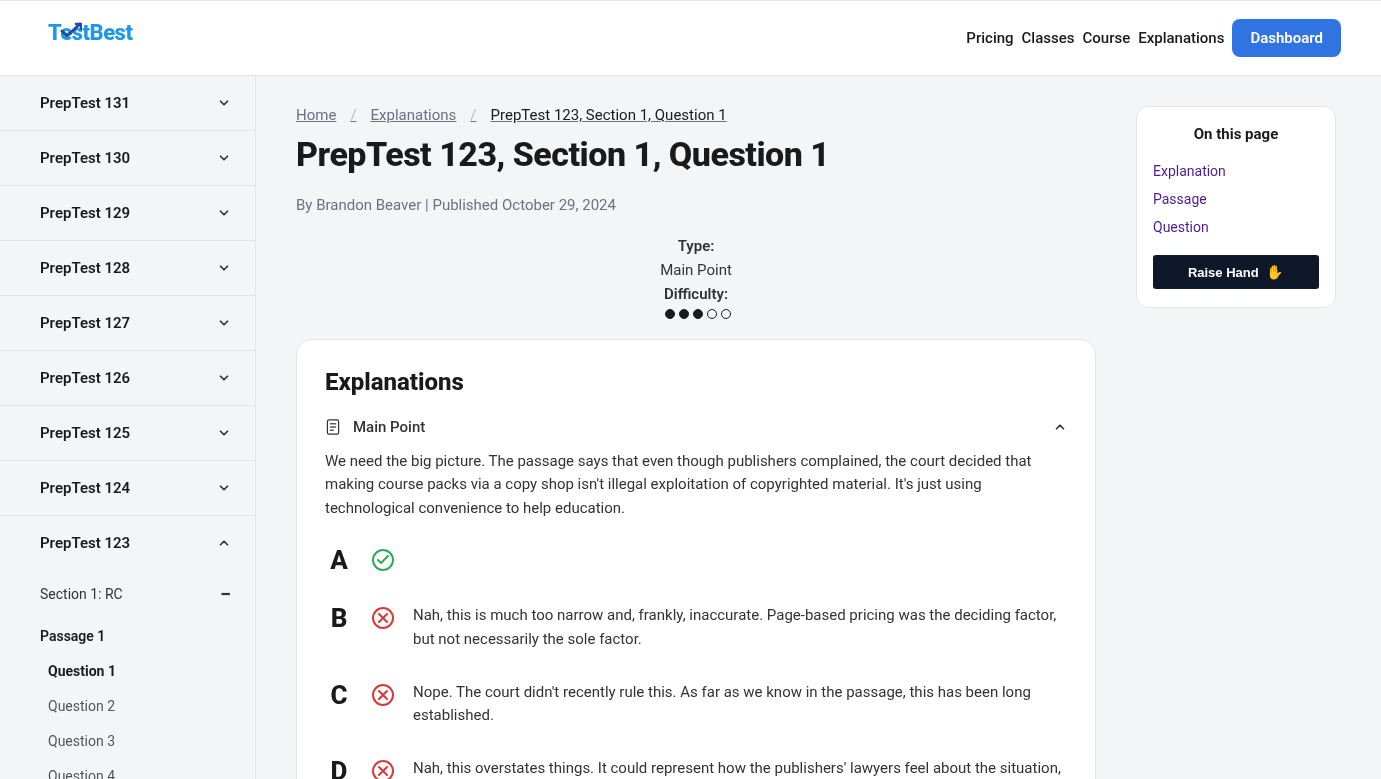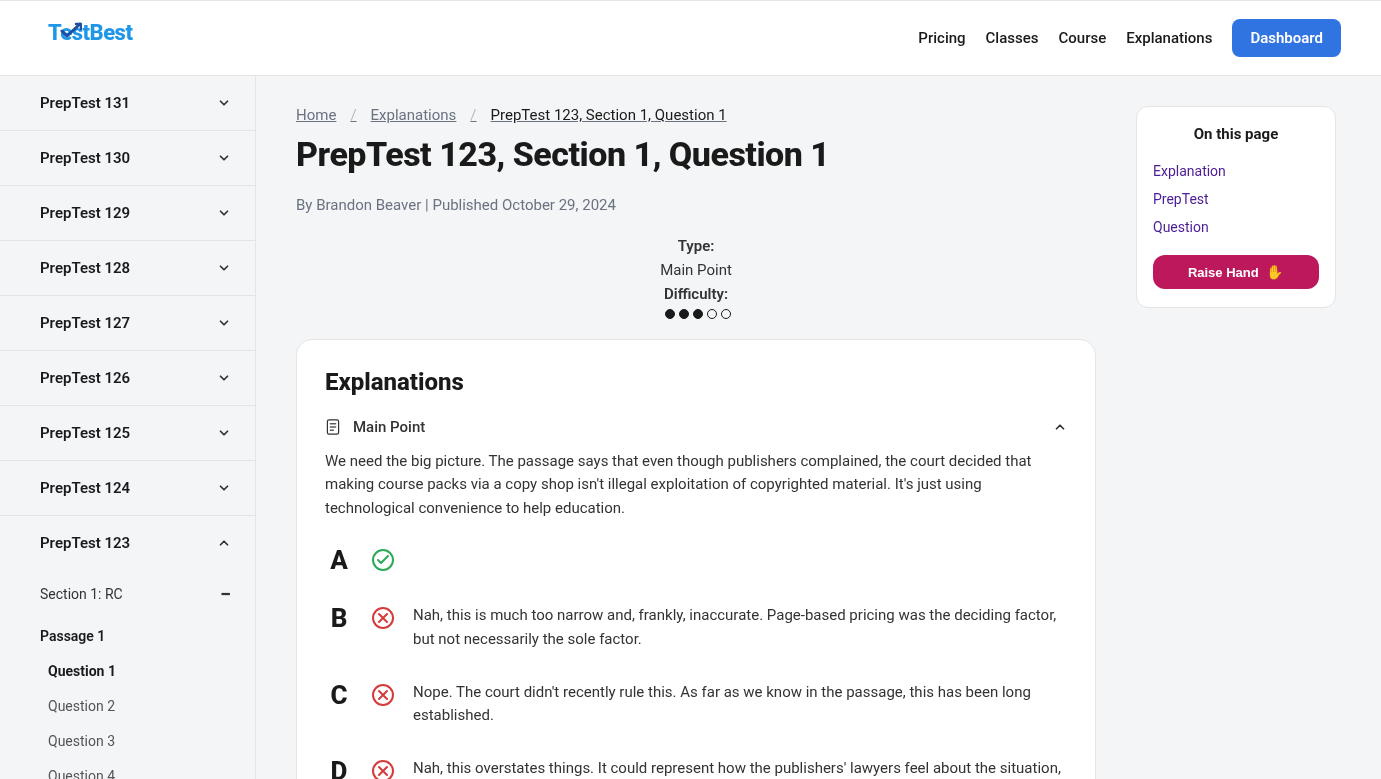--- a/index.html
+++ b/index.html
@@ -5,21 +5,21 @@
   * { box-sizing: border-box; margin: 0; padding: 0; }
   body { font-family: -apple-system, BlinkMacSystemFont, "Segoe UI", Roboto, Helvetica, Arial, sans-serif; color: #1a1a1a; background: #fff; }
   a { text-decoration: none; color: inherit; }
 
   
   .header { height: 76px; border-top: 1px solid #e5e5e5; border-bottom: 1px solid #e5e5e5; display: flex; align-items: center; padding: 0 40px 0 48px; background: #fff; }
   .logo { display: flex; align-items: baseline; font-weight: 800; font-size: 22px; letter-spacing: -0.5px; }
   .logo .test { color: #1f97e8; }
   .logo .best { color: #1f97e8; }
   .logo svg { margin-left: -2px; margin-bottom: -2px; }
-  .nav { margin-left: auto; display: flex; align-items: center; gap: 20px; justify-content: space-between; }
+  .nav { margin-left: auto; display: flex; align-items: center; gap: 8px; justify-content: space-between; }
   .nav a { font-size: 15px; color: #1a1a1a; font-weight: 500; }
   .nav .dashboard-btn { background: #2f74e1; color: #fff; padding: 10px 18px; border-radius: 8px; font-weight: 600; font-size: 15px; }
 
   
   .layout { display: flex; min-height: calc(100vh - 76px); }
   .sidebar { width: 256px; border-right: 1px solid #e5e5e5; background: #f3f5f7; padding: 0 0 20px 0; overflow-y: auto; }
   .main { flex: 1; background: #f3f5f7; padding: 30px 40px 0 40px; display: flex; gap: 40px; align-items: flex-start; }
 
   
   .side-item { display: flex; align-items: center; justify-content: space-between; padding: 18px 24px 18px 40px; border-bottom: 1px solid #e2e4e7; cursor: pointer; }
@@ -61,21 +61,21 @@
   .choice .letter { font-size: 26px; font-weight: 800; width: 28px; text-align: center; line-height: 1.1; }
   .status-ic { width: 24px; height: 24px; flex: 0 0 24px; margin-top: 2px; }
   .choice .text { font-size: 15px; line-height: 1.55; color: #333; flex: 1; }
   .choice .text b { font-weight: 700; }
 
   
   .rail { width: 200px; background: #fff; border: 1px solid #e5e5e5; border-radius: 12px; padding: 18px 16px; }
   .rail h3 { font-size: 15px; font-weight: 700; margin-bottom: 14px; text-align: center; }
   .rail ul { list-style: none; }
   .rail li { font-size: 14px; color: #4c1d95; padding: 6px 0; cursor: pointer; }
-  .raise-btn { margin-top: 14px; width: 100%; background: #be185d; color: #fff; border: none; border-radius: 12px; padding: 9px 0; font-size: 13px; font-weight: 600; display: flex; align-items: center; justify-content: center; gap: 8px; cursor: pointer; }
+  .raise-btn { margin-top: 14px; width: 100%; background: #0f172a; color: #fff; border: none; border-radius: 3px; padding: 9px 0; font-size: 13px; font-weight: 600; display: flex; align-items: center; justify-content: center; gap: 8px; cursor: pointer; }
   .hand { font-size: 14px; }
 </style>
 </head>
 <body>
 
 <div class="header">
   <a class="logo">
     <span class="test">Test</span>
     <span class="best">Best</span>
     <svg width="22" height="18" viewBox="0 0 22 18" style="margin-left:-72px; margin-bottom:16px;">
@@ -253,21 +253,21 @@
             </div>
           </div>
       </div>
 
     </div>
 
     <div class="rail">
       <h3>On this page</h3>
       <ul>
         <li>Explanation</li>
-        <li>PrepTest</li>
+        <li>Passage</li>
         <li>Question</li>
       </ul>
       <button class="raise-btn">
         <span>Raise Hand</span>
         <span class="hand">✋</span>
       </button>
     </div>
 
   </div>
 </div>

